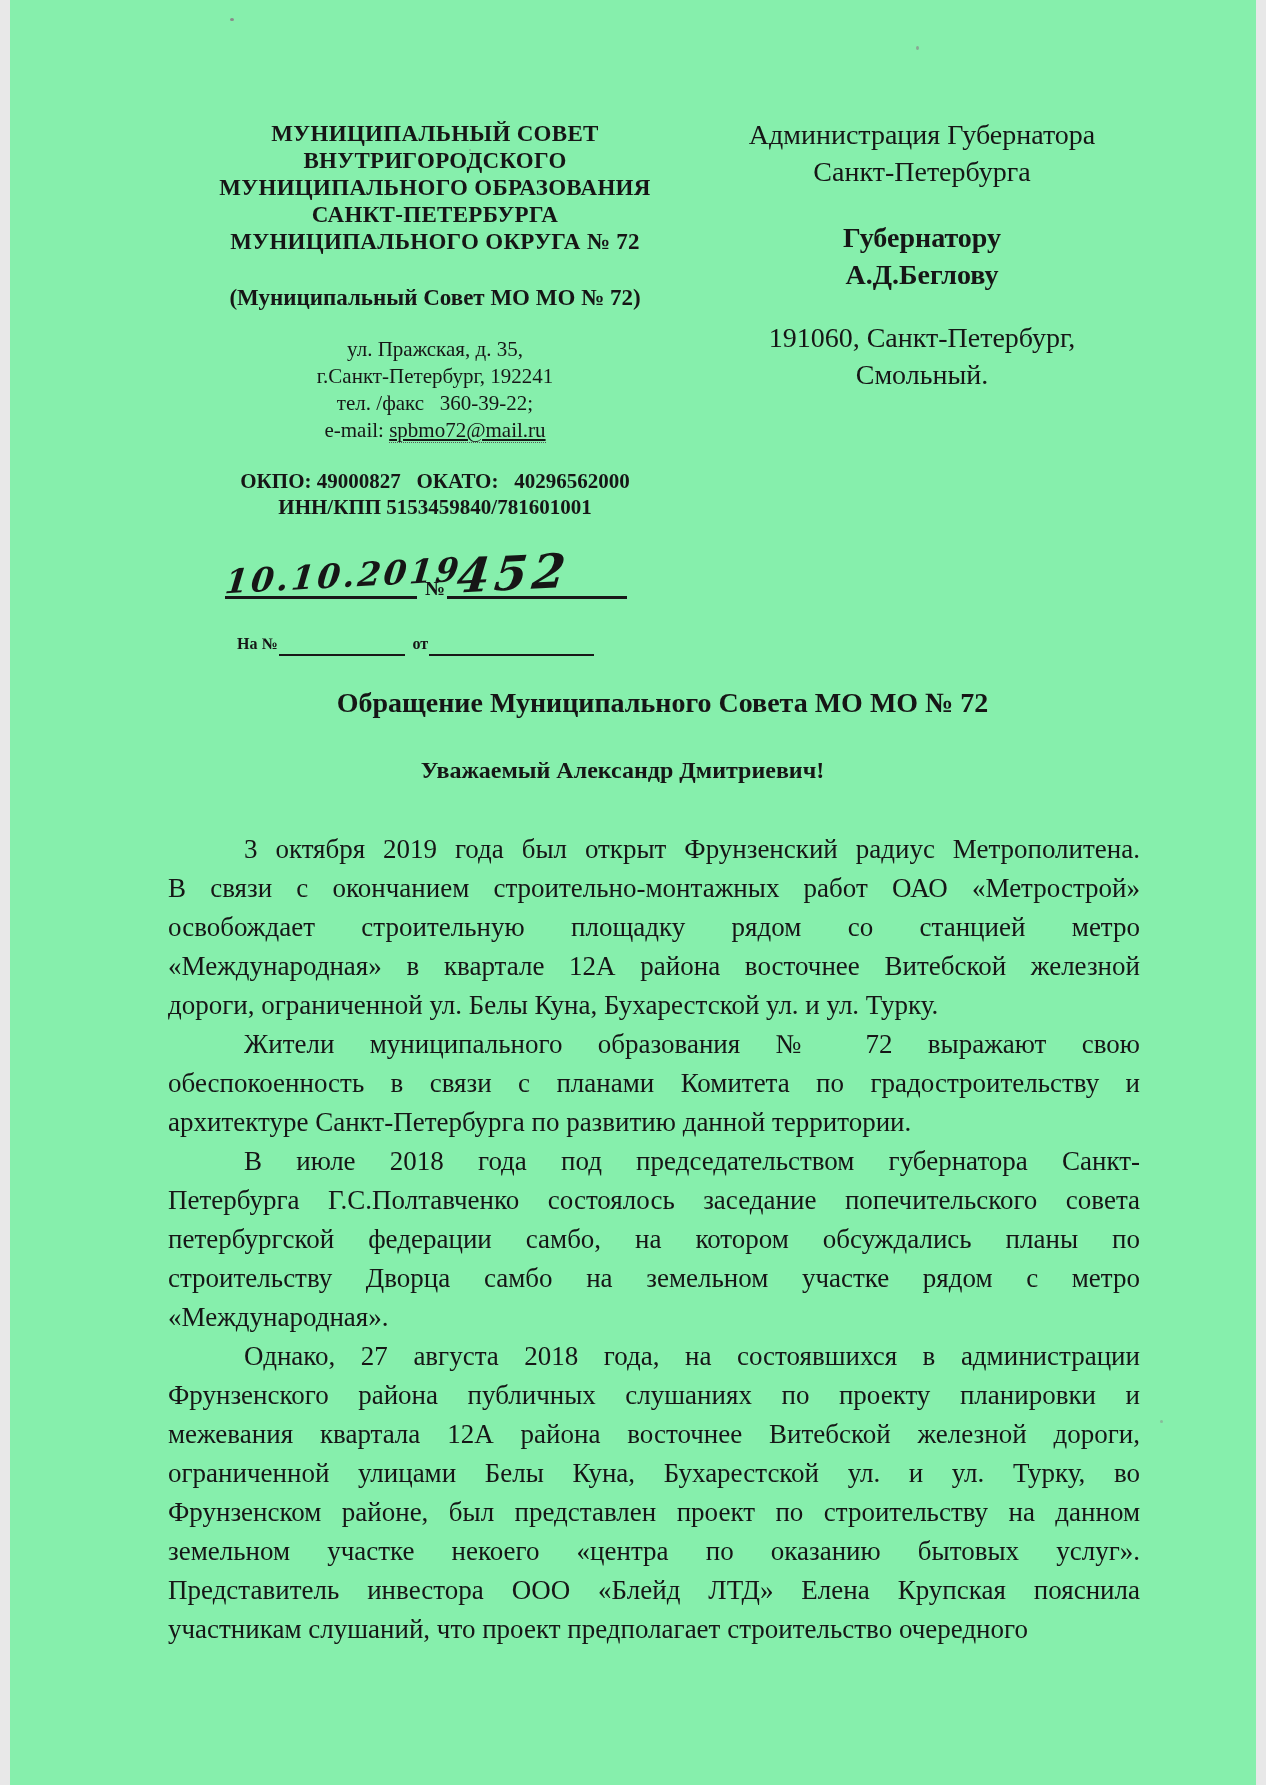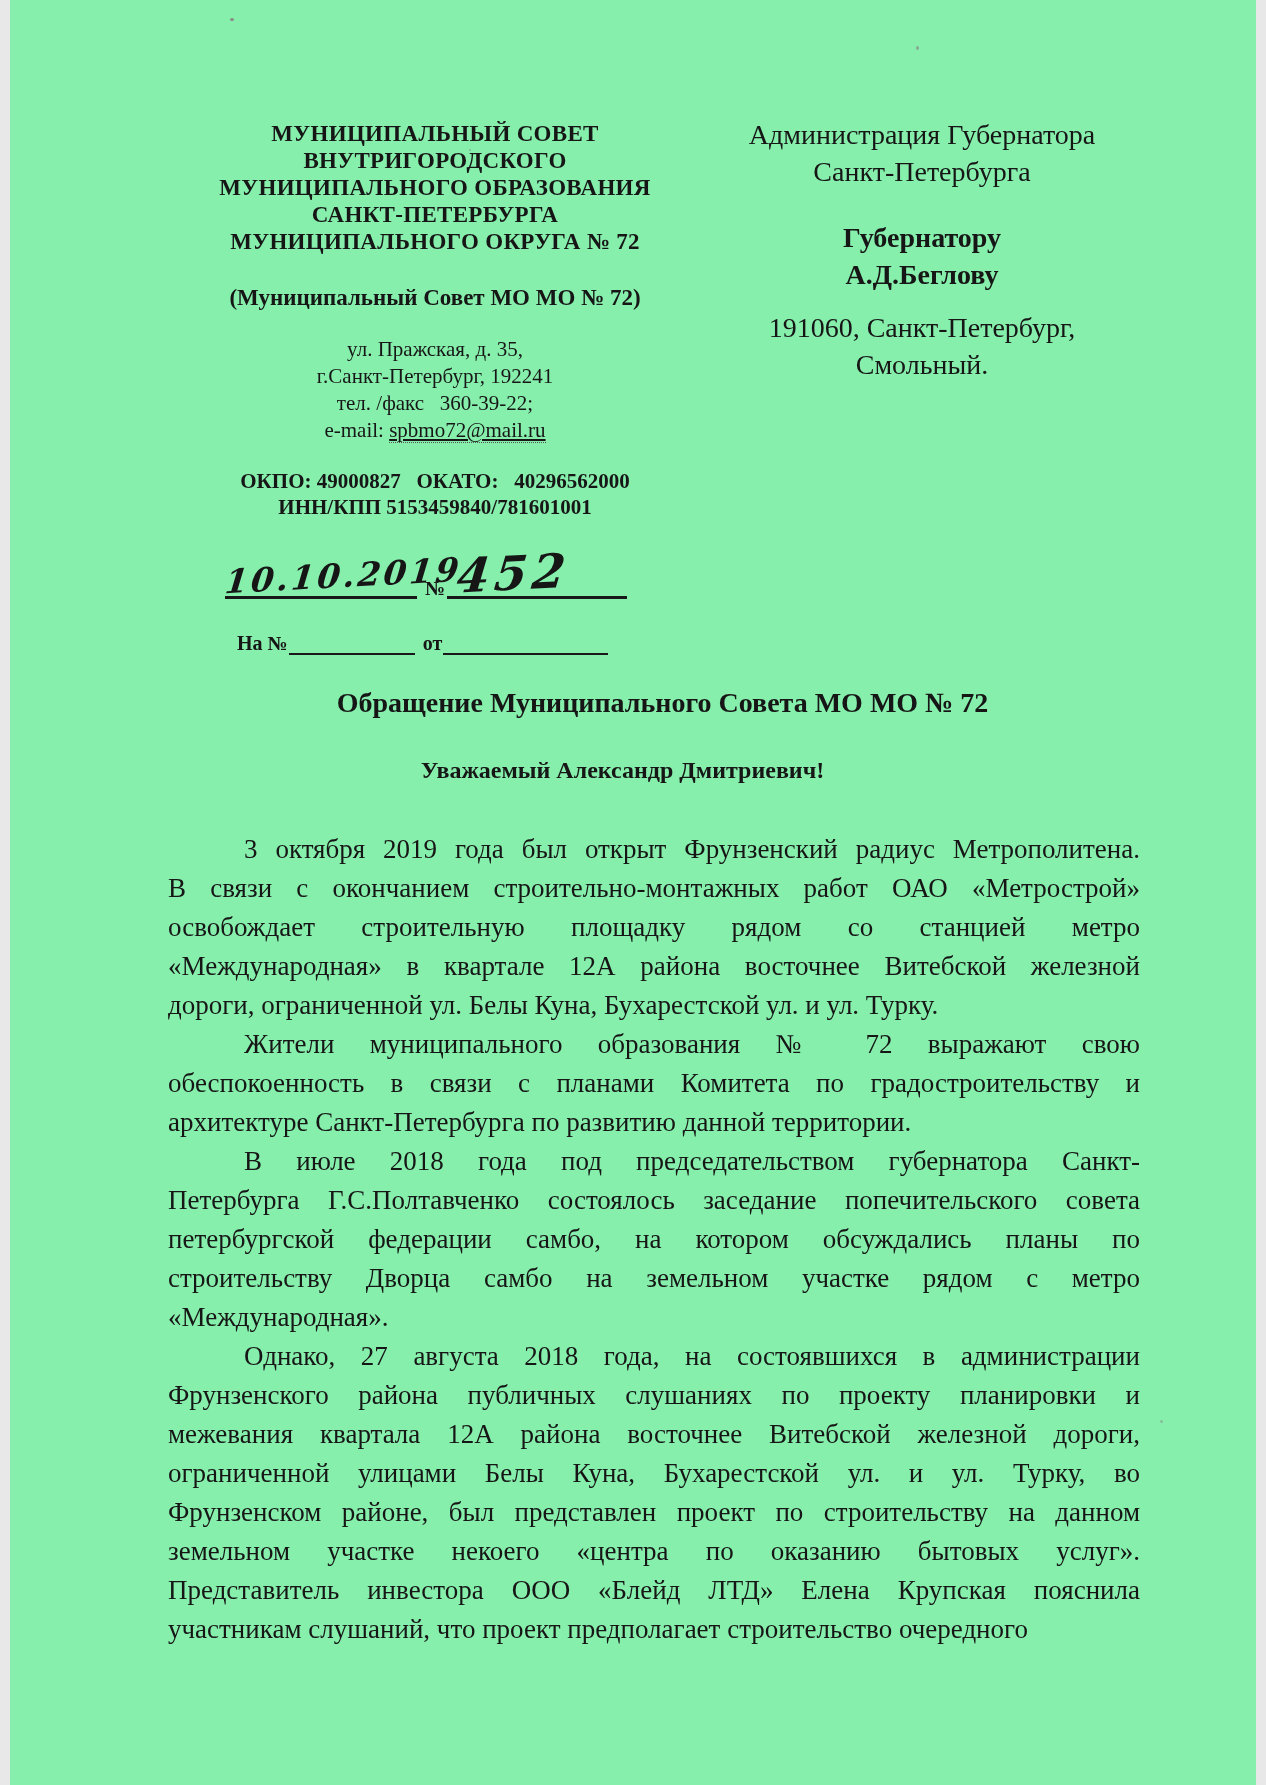--- a/index.html
+++ b/index.html
@@ -15,37 +15,37 @@
   
   .org-block{position:absolute;left:163px;top:120px;width:524px;text-align:center;}
   .org-name{font-weight:700;font-size:23px;line-height:27px;letter-spacing:.3px;}
   .org-short{margin-top:29px;font-weight:700;font-size:23px;line-height:27px;}
   .org-address{margin-top:25px;font-weight:400;font-size:21px;line-height:27px;}
   .email-line .email{text-decoration:underline;border-bottom:1px dotted #555;}
   .org-codes{margin-top:24px;font-weight:700;font-size:21px;line-height:26px;}
   
   .addressee-block{position:absolute;left:700px;top:116px;width:424px;text-align:center;font-size:28px;line-height:37px;}
   .addressee-recipient{margin-top:29px;font-weight:700;}
-  .addressee-address{margin-top:16px;}
+  .addressee-address{margin-top:26px;}
   
   .ref-date-row{position:absolute;left:215px;top:552px;display:flex;align-items:flex-end;}
   .blank{border-bottom:3px solid #181818;}
   .hw-date-box{width:192px;text-align:center;}
   .hw-num-box{width:180px;text-align:left;}
   .hand{
     display:inline-block;
     font-family:"DejaVu Serif", serif;
     font-style:italic;font-weight:700;
     transform:rotate(-3deg) skewX(-9deg);
     letter-spacing:3px;
   }
   .hw-date{font-size:33px;line-height:40px;}
   .hw-num{font-size:47px;line-height:44px;padding-left:10px;letter-spacing:5px;}
   .no-label{font-weight:700;font-size:20px;line-height:22px;margin:0 2px 0 8px;}
-  .reply-row{position:absolute;left:227px;top:631px;display:flex;align-items:flex-start;font-weight:700;font-size:20px;line-height:25px;}
+  .reply-row{position:absolute;left:227px;top:631px;display:flex;align-items:center;font-weight:700;font-size:16px;line-height:25px;}
   .reply-blank-1{width:126px;border-bottom:2.5px solid #181818;margin:0 8px 0 1px;height:22px;}
   .reply-blank-2{width:165px;border-bottom:2.5px solid #181818;margin-left:1px;height:22px;}
   
   .doc-title{position:absolute;left:170px;top:687px;width:965px;text-align:center;font-weight:700;font-size:28px;}
   .salutation{position:absolute;left:130px;top:757px;width:965px;text-align:center;font-weight:700;font-size:24px;}
   
   .body-text{position:absolute;left:158px;top:830px;width:972px;font-size:27px;line-height:39px;}
   .bl{text-align:justify;text-align-last:justify;}
   .bl.last{text-align-last:left;}
   .bl.first{text-indent:76px;}

